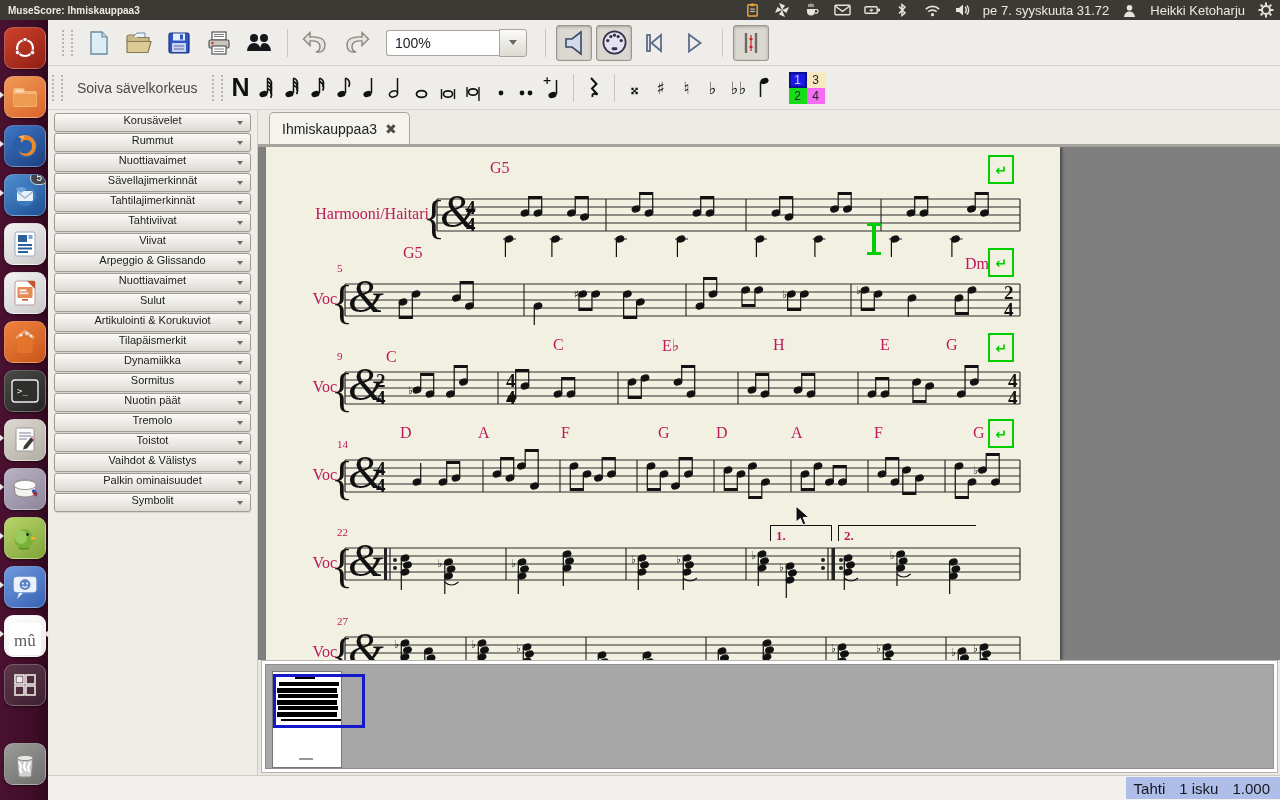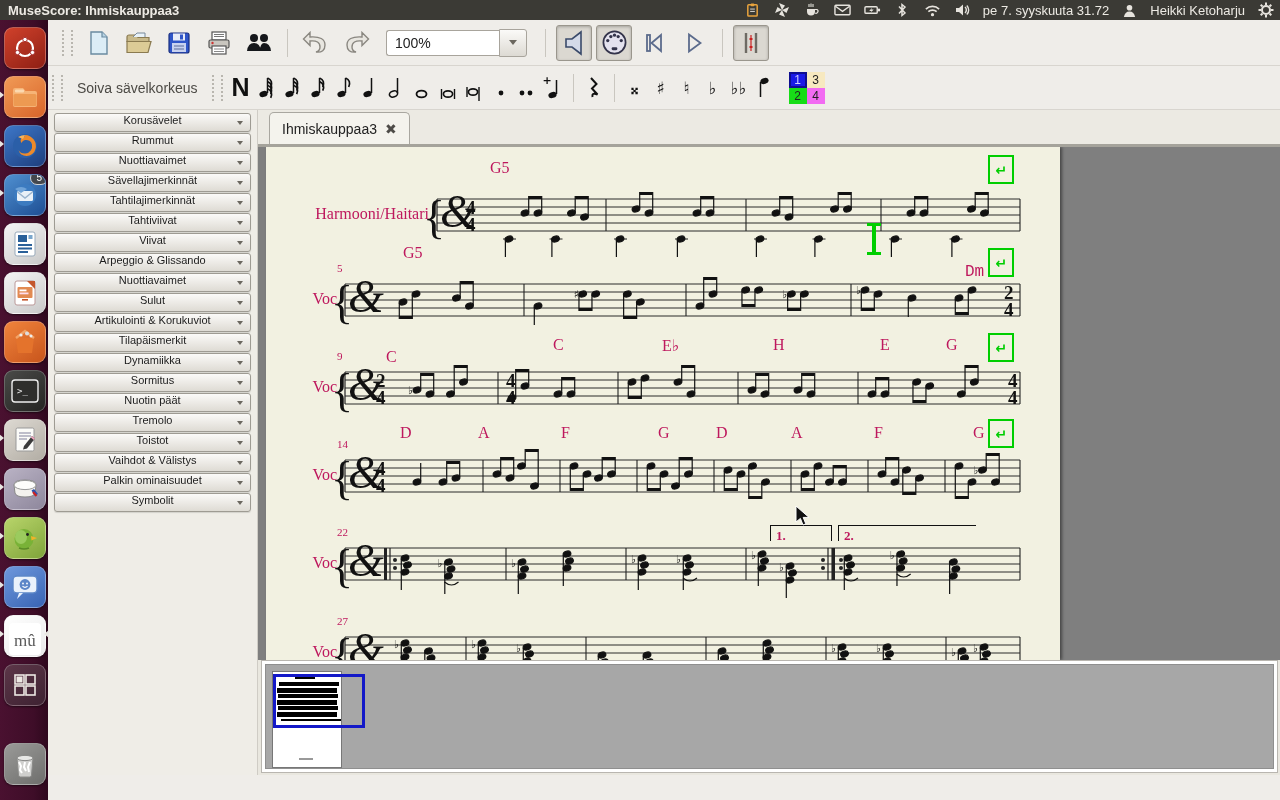--- a/index.html
+++ b/index.html
@@ -1,21 +1,21 @@
 <!DOCTYPE html>
 <html><head>
 <meta charset="utf-8">
 <style>
   html,body{margin:0;padding:0;background:#000;}
   #screen{position:relative;width:1280px;height:800px;overflow:hidden;
     font-family:"Liberation Sans",sans-serif;background:#EFEDE9;}
   
   #topbar{position:absolute;left:0;top:0;width:1280px;height:20px;background:#3B3A35;
     color:#EDEAE4;display:flex;align-items:center;z-index:50;}
-  .tb-title{font-weight:bold;font-size:13px;margin-left:8px;flex:0 0 auto;}
+  .tb-title{font-weight:bold;font-size:10px;margin-left:8px;flex:0 0 auto;}
   .tb-right{margin-left:auto;display:flex;align-items:center;gap:12px;padding-right:6px;}
   .tray-svg{display:inline-flex;width:17px;height:17px;align-items:center;justify-content:center;}
   .tb-clock,.tb-user{font-size:13px;color:#EDEAE4;white-space:nowrap;}
   
   #launcher{position:absolute;left:0;top:20px;width:48px;height:780px;
     background:linear-gradient(90deg,#4A1130 0%,#3E0D28 70%,#2E081D 100%);z-index:40;}
   .launch-item{position:absolute;left:3px;width:42px;height:44px;}
   .tile{position:absolute;left:1px;top:1px;width:40px;height:40px;border-radius:9px;
     border:1px solid rgba(255,255,255,.25);box-shadow:0 1px 2px rgba(0,0,0,.5);
     display:flex;align-items:center;justify-content:center;overflow:hidden;}
@@ -832,21 +832,21 @@
               <line x1="642.3" y1="49" x2="642.3" y2="67" stroke="#111" stroke-width="1.2"></line>
               <ellipse cx="693" cy="48" rx="3.9" ry="2.9" transform="rotate(-18 693 48)" fill="#111" stroke="#111" stroke-width="1.2"></ellipse>
               <ellipse cx="706" cy="40" rx="3.9" ry="2.9" transform="rotate(-18 706 40)" fill="#111" stroke="#111" stroke-width="1.2"></ellipse>
               <line x1="689.3" y1="49" x2="689.3" y2="65" stroke="#111" stroke-width="1.2"></line>
               <line x1="702.3" y1="41" x2="702.3" y2="65" stroke="#111" stroke-width="1.2"></line>
               <rect x="689.3" y="62" width="13" height="3" fill="#111"></rect>
             </svg></div>
           <div class="sys-label score-serif" style="left: 0px; width: 71px; top: 143px;">Voc</div>
           <div class="m-num score-serif" style="left: 71px; top: 115px;">5</div>
           <div class="chord score-serif" style="left: 137px; top: 97px;">G5</div>
-          <div class="chord score-serif" style="left: 699px; top: 116px; font-family: Liberation Mono, monospace;">Dm</div>
+          <div class="chord score-serif" style="left: 699px; top: 108px;">Dm</div>
           <div class="break-ic" style="left: 722px; top: 101px;">↵</div>
           <div class="sys" style="top: 191px; left: 0px;"><svg width="794" height="100" viewBox="0 0 794 100">
               <line x1="79" y1="34" x2="754" y2="34" stroke="#2A2A2A" stroke-width="1"></line>
               <line x1="79" y1="42" x2="754" y2="42" stroke="#2A2A2A" stroke-width="1"></line>
               <line x1="79" y1="50" x2="754" y2="50" stroke="#2A2A2A" stroke-width="1"></line>
               <line x1="79" y1="58" x2="754" y2="58" stroke="#2A2A2A" stroke-width="1"></line>
               <line x1="79" y1="66" x2="754" y2="66" stroke="#2A2A2A" stroke-width="1"></line>
               <line x1="79" y1="34" x2="79" y2="66" stroke="#222" stroke-width="1.2"></line>
               <line x1="232" y1="34" x2="232" y2="66" stroke="#222" stroke-width="1.1"></line>
               <line x1="352" y1="34" x2="352" y2="66" stroke="#222" stroke-width="1.1"></line>
@@ -1218,13 +1218,20 @@
             <div class="thline" style="left: 5px; top: 34px; width: 60px; height: 4px;"></div>
             <div class="thline" style="left: 4px; top: 40px; width: 60px; height: 5px;"></div>
             <div class="thline" style="left: 8px; top: 47px; width: 60px; height: 2px;"></div>
             <div class="thline" style="left: 26px; top: 86px; width: 14px; height: 1.5px; background: rgb(153, 153, 153);"></div>
           </div>
         <div id="nav-viewport"></div>
       </div>
     </div>
   </div>
 
+  <div id="statusbar">
+    <div id="status-pos">
+      <span>Tahti</span>
+      <span>1 isku</span>
+      <span>1.000</span>
+    </div>
+  </div>
 </div>
 
 </body></html>

